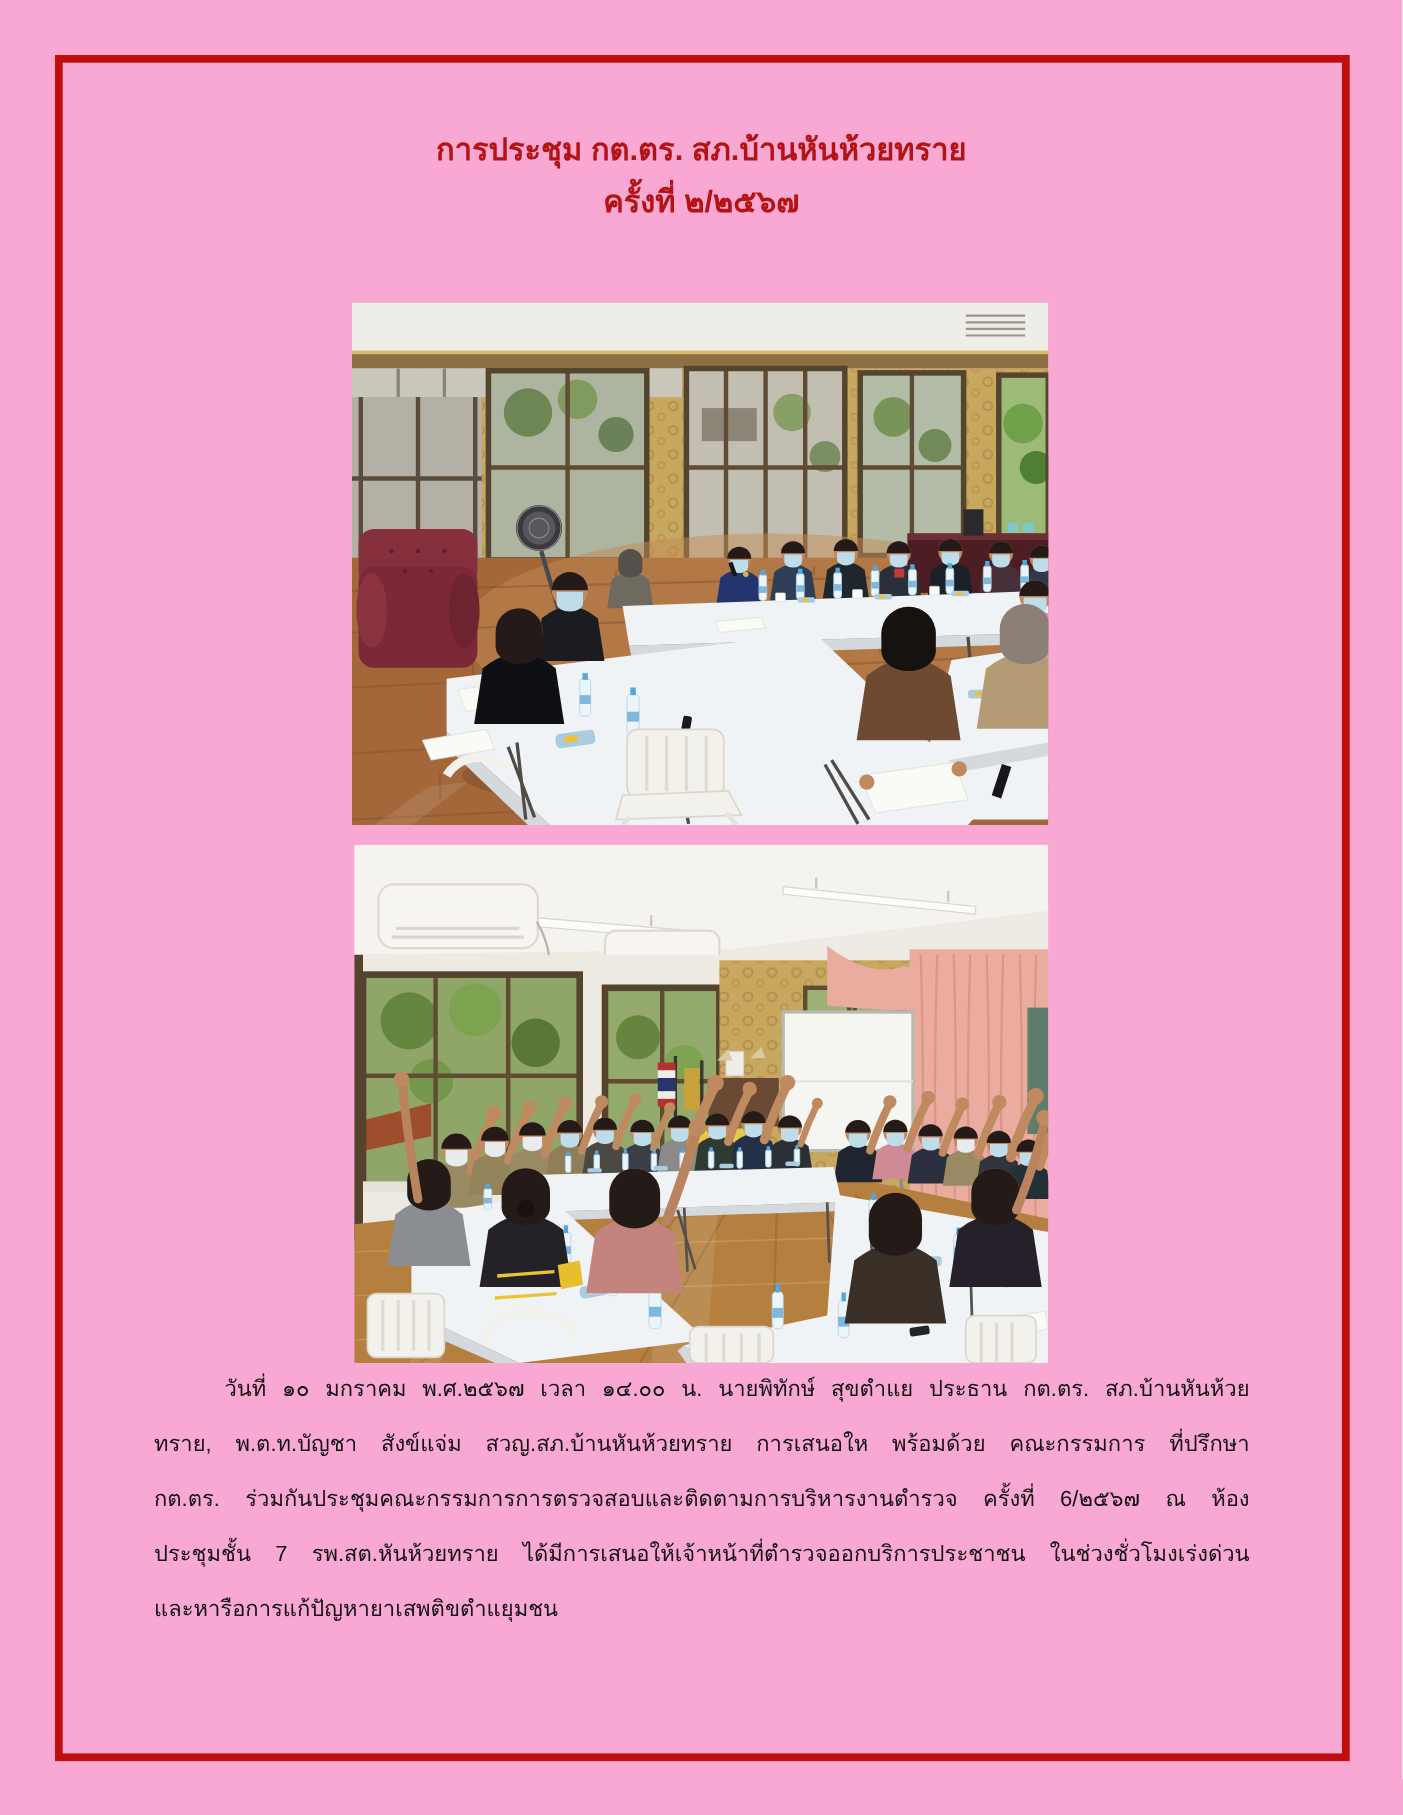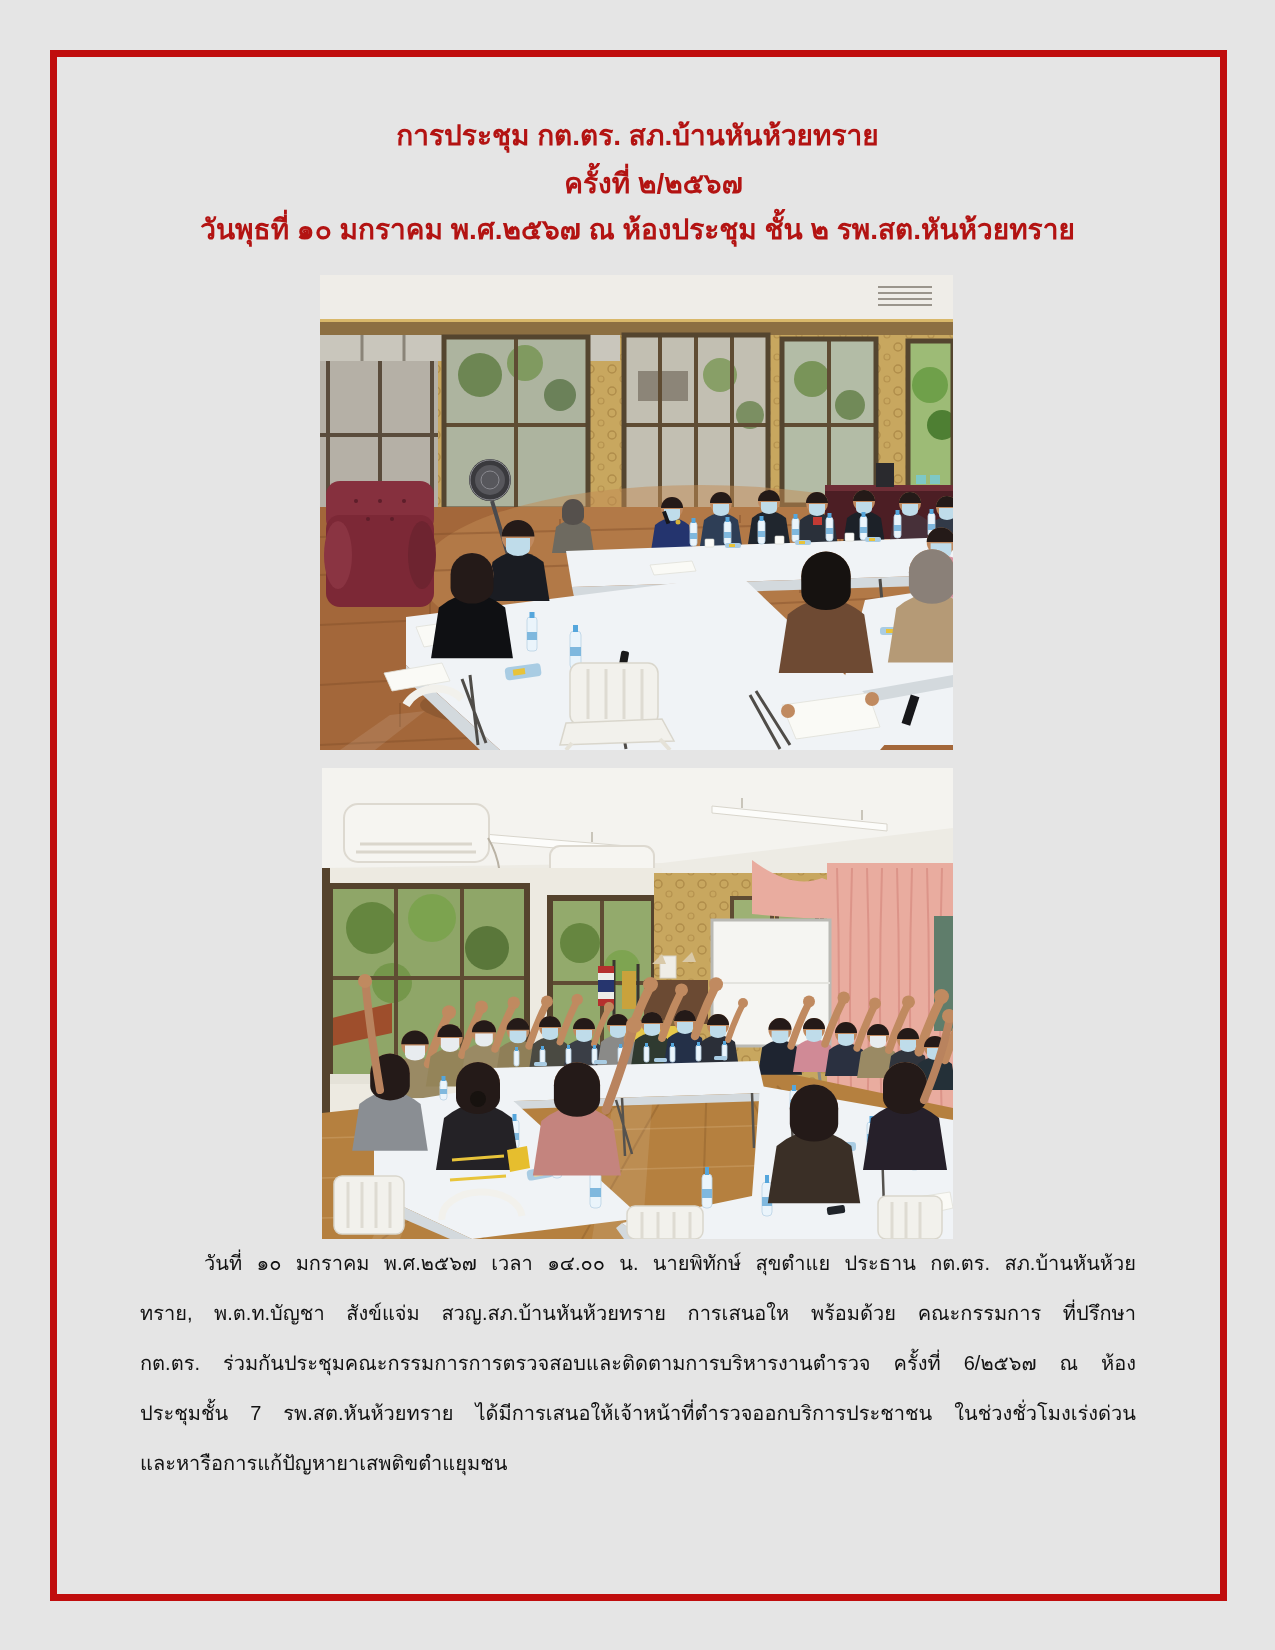--- a/index.html
+++ b/index.html
@@ -1,23 +1,23 @@
 <!DOCTYPE html>
 <html lang="th" style="--border: #C00D0D; --accent: #B31312;"><head>
 <meta charset="utf-8">
 <style>
   :root{ --border:#C00D0D; --accent:#B31312; }
   html,body{margin:0;padding:0;background:#ffffff;}
-  .page{position:relative;width:1275px;height:1650px;background:#e5e5e5;overflow:hidden;
+  .page{position:relative;width:1275px;height:1650px;background:#f9a8d4;overflow:hidden;
         font-family:"Liberation Sans","DejaVu Sans",sans-serif;}
   .frame{position:absolute;left:50px;top:50px;width:1163px;height:1537px;
          border:7px solid var(--border);}
   .title-line{position:absolute;left:57px;width:1161px;text-align:center;
               color:var(--accent);font-weight:bold;font-size:28px;line-height:40px;}
-  #t1{top:116px;} #t2{top:164px;padding-left:16px;} #t3{top:210px;}
+  #t1{top:116px;} #t2{top:164px;} #t3{top:210px;}
   .photo{position:absolute;display:block;}
   #photo1{left:320px;top:275px;width:633px;height:475px;}
   #photo2{left:322px;top:768px;width:631px;height:471px;}
   .body-text{position:absolute;left:140px;top:1238px;width:996px;color:#121212;}
   .body-line{font-size:20px;line-height:50px;height:50px;white-space:normal;
              text-align:justify;text-align-last:justify;}
   .body-line.indent{padding-left:64px;box-sizing:border-box;}
   .body-line.last{text-align-last:left;}
   svg{display:block;}
   
@@ -40,21 +40,20 @@
   .shadow{fill:#000;opacity:.12;}
 </style>
 </head>
 <body>
 
 <div class="page">
   <div class="frame"></div>
 
   <div id="t1" class="title-line">การประชุม กต.ตร. สภ.บ้านหันห้วยทราย</div>
   <div id="t2" class="title-line">ครั้งที่ ๒/๒๕๖๗</div>
-  <div id="t3" class="title-line">วันพุธที่ ๑๐ มกราคม พ.ศ.๒๕๖๗ ณ ห้องประชุม ชั้น ๒ รพ.สต.หันห้วยทราย</div>
 
   <figure class="photo" id="photo1" style="margin:0">
   <svg width="633" height="475" viewBox="0 0 633 475">
     <defs>
       <pattern id="wp" width="22" height="22" patternUnits="userSpaceOnUse">
         <rect width="22" height="22" fill="#C8A75F"></rect>
         <circle cx="6" cy="6" r="4" fill="none" stroke="#B08D4A" stroke-width="1.5"></circle>
         <circle cx="17" cy="16" r="3" fill="none" stroke="#B6934F" stroke-width="1.2"></circle>
       </pattern>
       <g id="prs">

